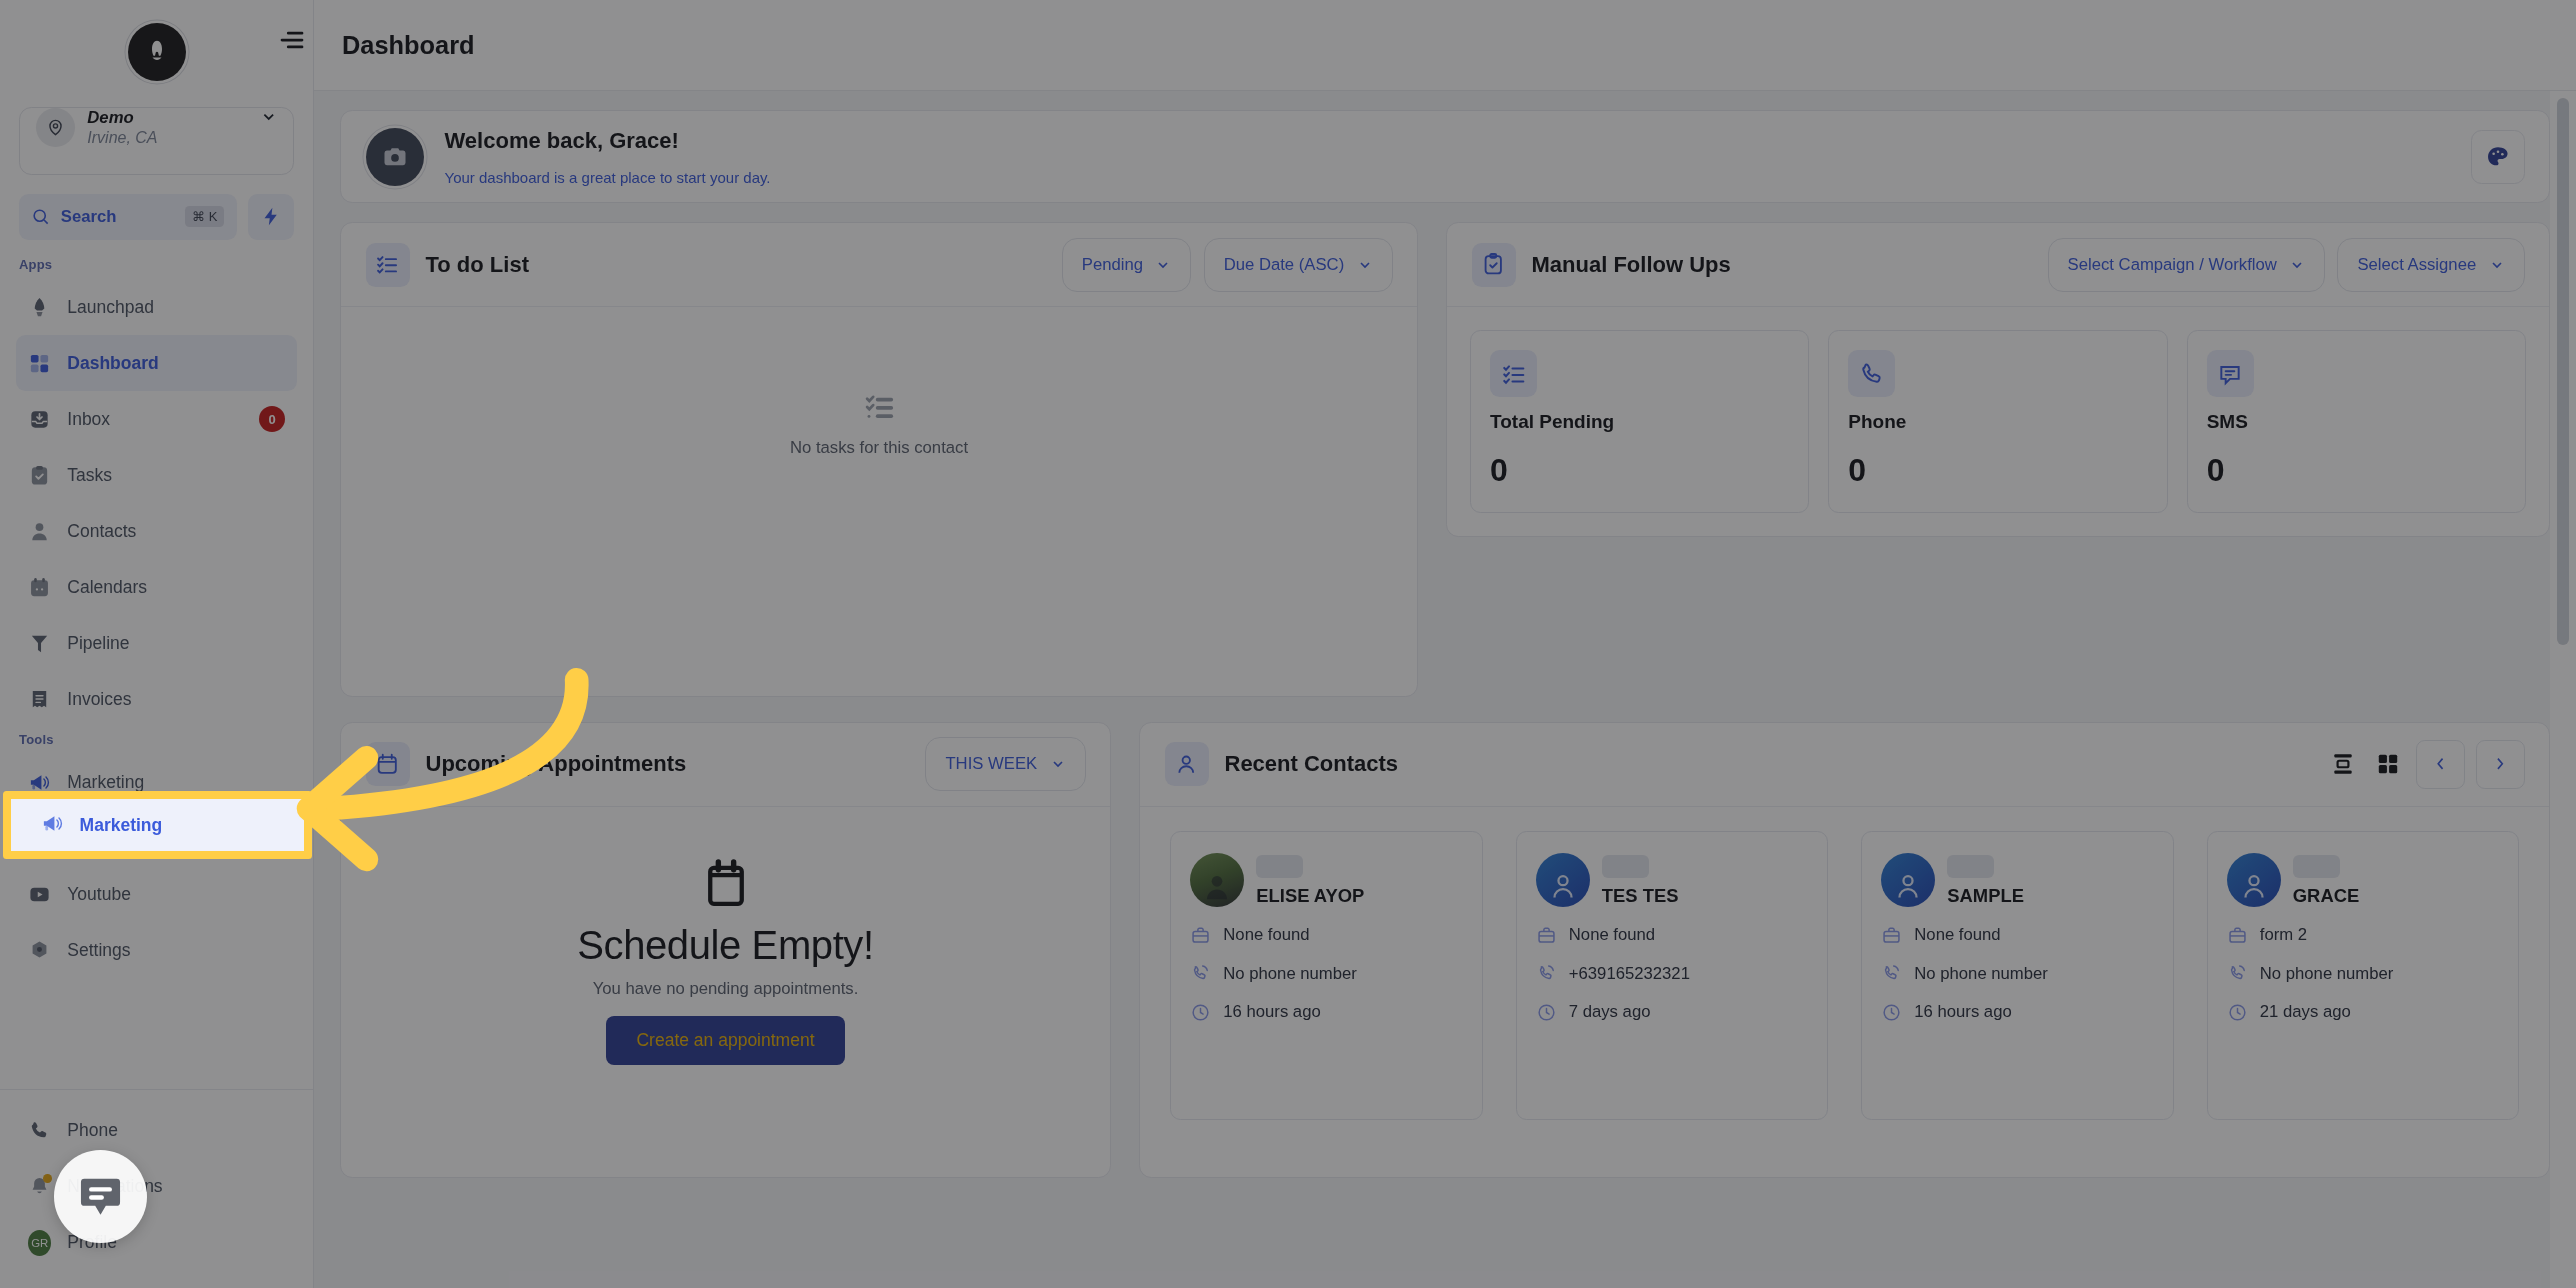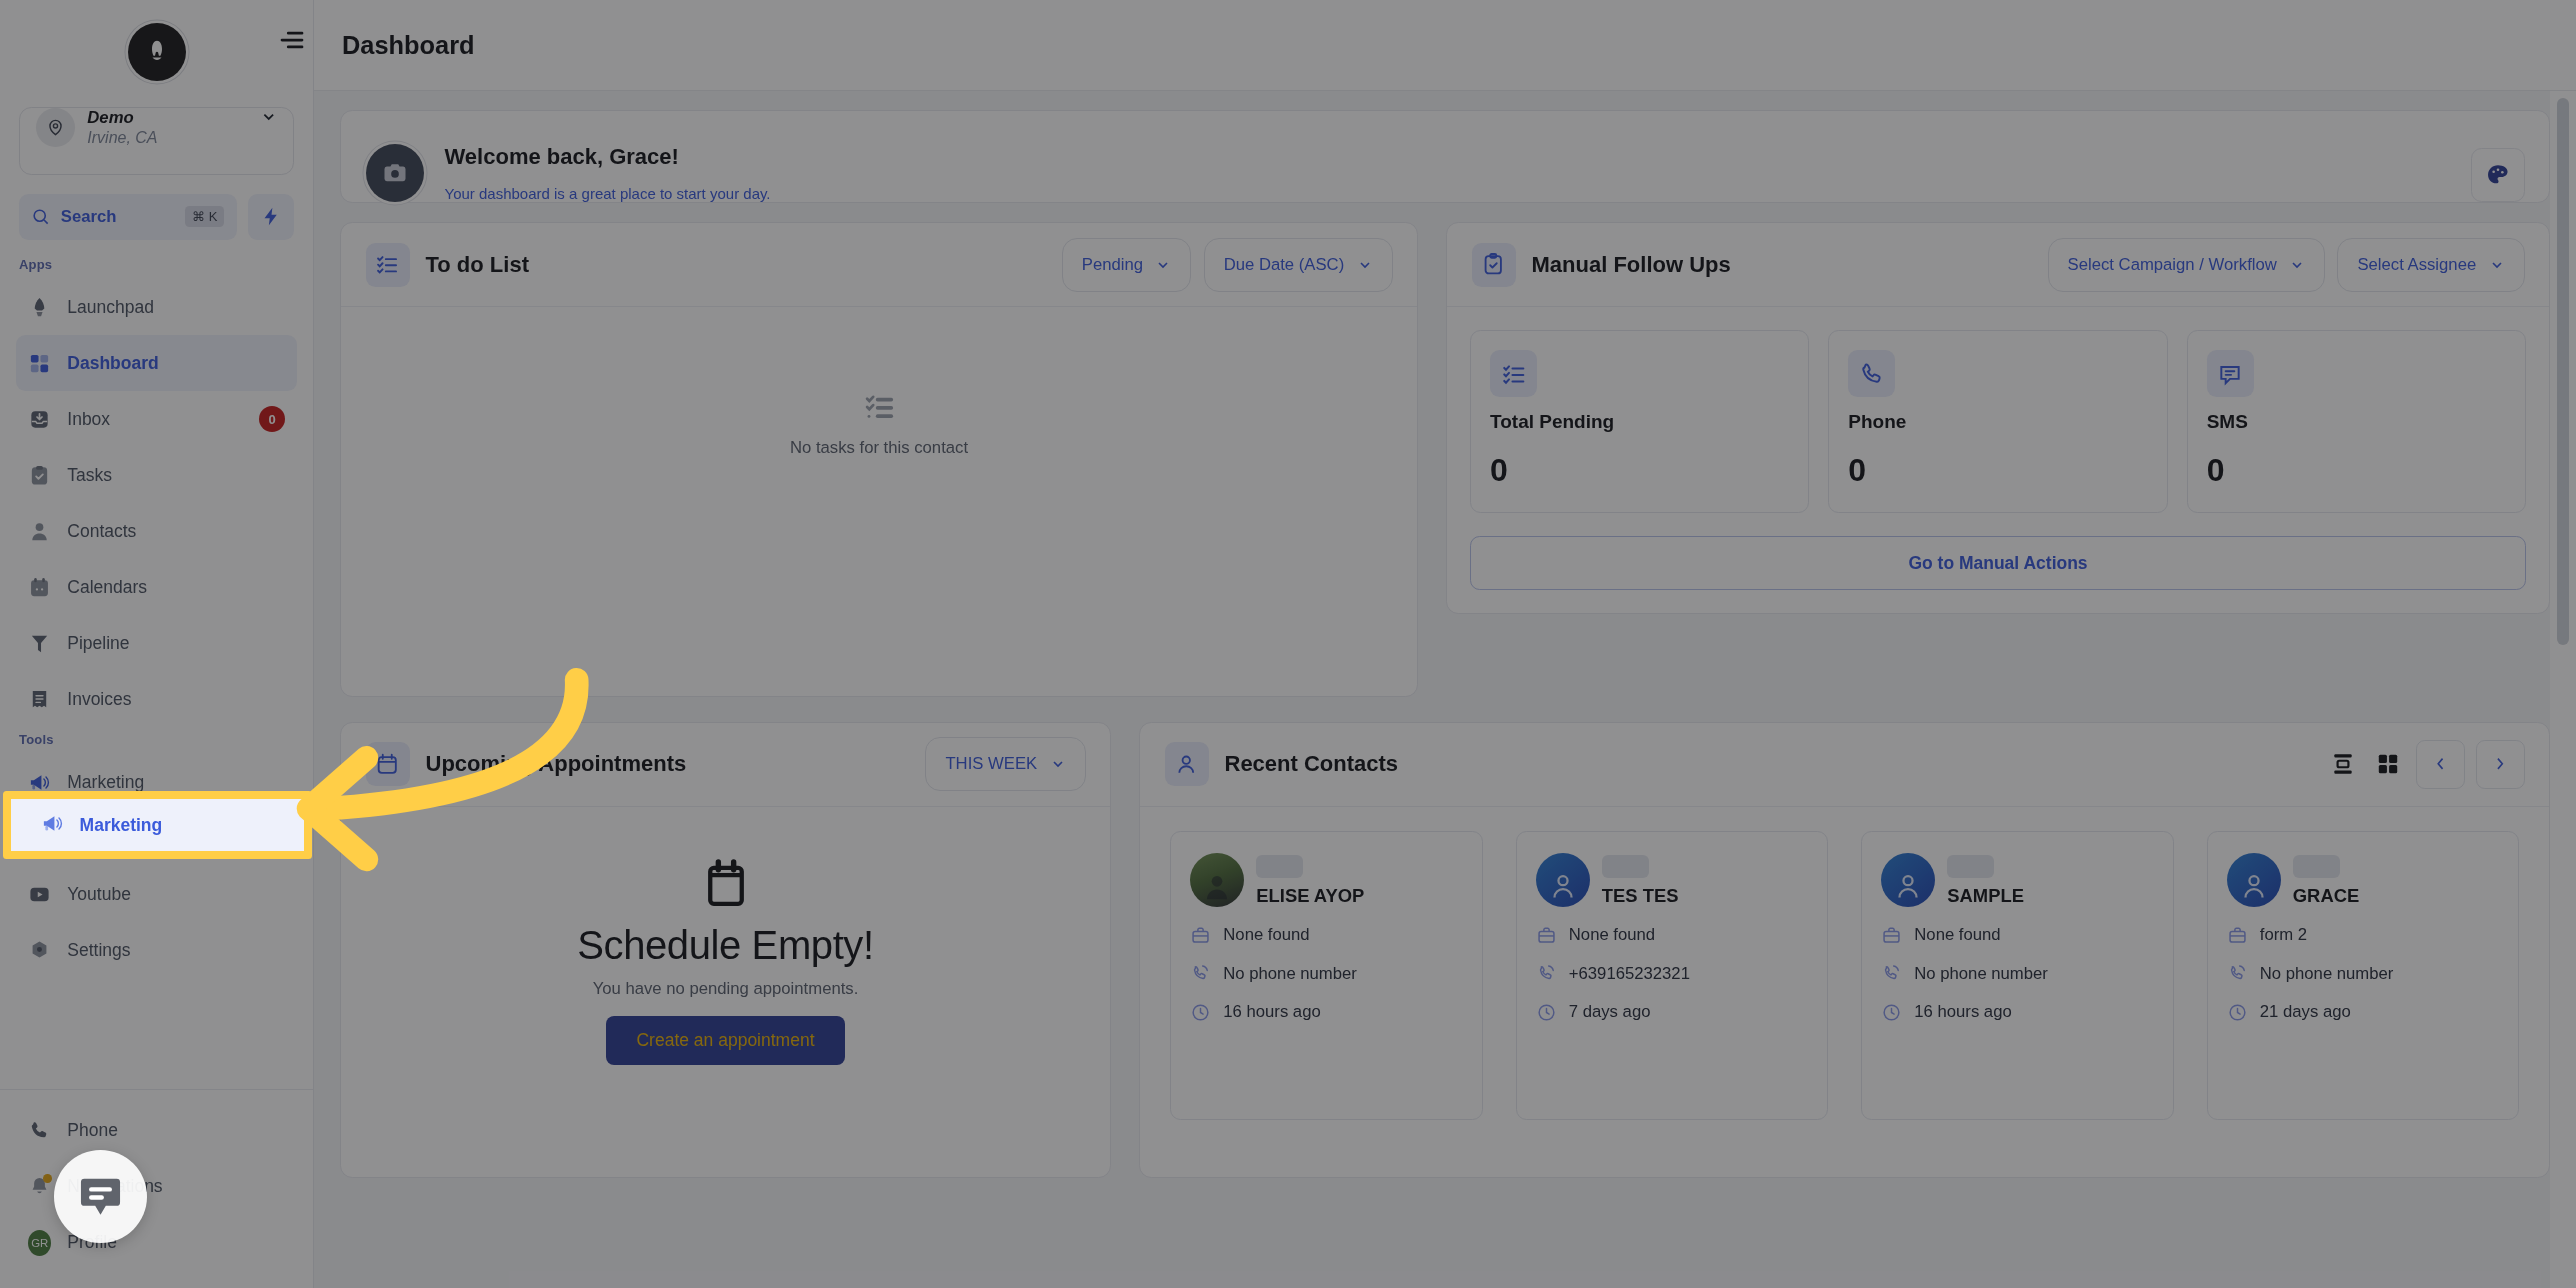--- a/index.html
+++ b/index.html
@@ -86,21 +86,21 @@
   }
   .page-title { font-size: 25.4px; font-weight: 700; color: #16181d; }
   .hamburger { position: absolute; left: -37px; top: 24.5px; width: 30px; height: 30px;
     display: flex; align-items: center; justify-content: center; }
 
   .content { padding: 19px 26px 0 26px; position: relative; height: calc(1288px - 91px); overflow: hidden; }
 
   .card { background: #ffffff; border: 0.9px solid #e6e8ee; border-radius: 12.3px; }
 
   
-  .welcome { height: 93px; display: flex; align-items: flex-end; padding: 0 24.5px; gap: 21px; margin-bottom: 19px; }
+  .welcome { height: 93px; display: flex; align-items: center; padding: 0 24.5px; gap: 21px; margin-bottom: 19px; }
   .welcome-avatar {
     width: 58px; height: 58px; border-radius: 50%; background: #3e4657;
     display: flex; align-items: center; justify-content: center;
     box-shadow: 0 0 0 2.6px #fff, 0 0 0 3.5px #e0e2e8;
   }
   .welcome-avatar svg { width: 28px; height: 28px; }
   .welcome-text { flex: 1; }
   .welcome-h { font-size: 22px; font-weight: 700; color: #16181d; }
   .welcome-s { font-size: 15px; color: #3b5bdb; margin-top: 15px; }
   .palette-btn { width: 54px; height: 54px; border: 0.9px solid #e6e8ee; border-radius: 10.5px;
@@ -563,21 +563,20 @@
                   <div class="stat-ico">
                     <svg viewBox="0 0 24 24" fill="none" stroke="#3b5bdb" stroke-width="1.8" stroke-linecap="round">
                       <path d="M4 5.5h16v11H12l-4 4v-4H4z"></path>
                         <path d="M8 9.5h8M8 12.8h5"></path>
                     </svg>
                   </div>
                   <div class="stat-label">SMS</div>
                   <div class="stat-value">0</div>
                 </div>
               </div>
-              <div class="mfu-btn">Go to Manual Actions</div>
             </div>
           </div>
         </div>
       </div>
 
       <div class="row2">
         <div class="col-appt">
           <div class="card" style="height:456px; overflow:hidden;">
             <div class="card-head">
               <div class="head-ico">

